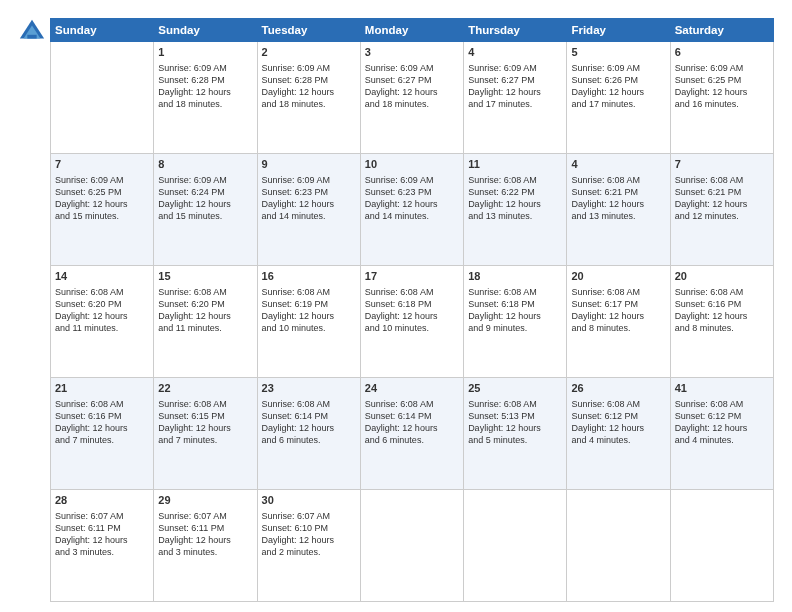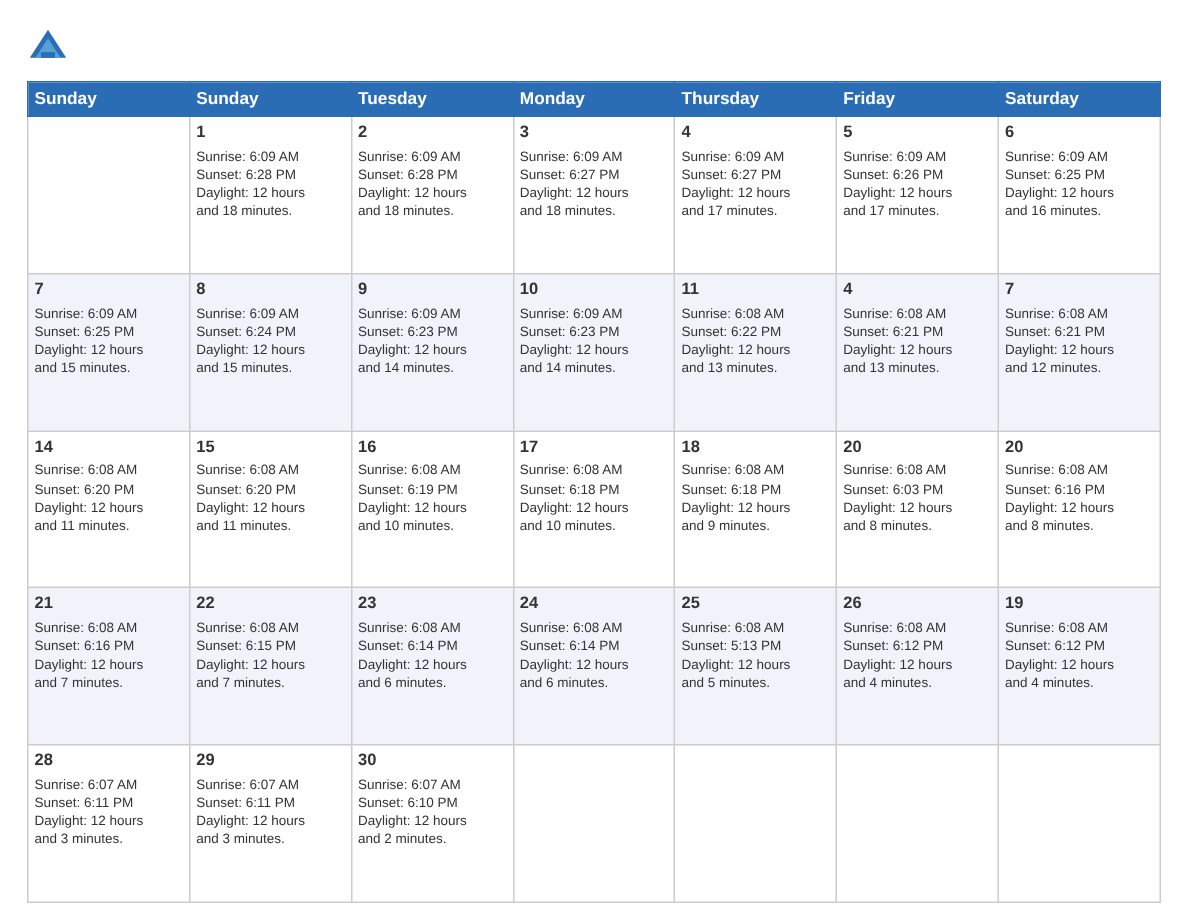--- a/index.html
+++ b/index.html
@@ -8,21 +8,21 @@
       height: 612px;
       font-family: Arial, sans-serif;
       background: #fff;
       overflow: hidden;
     }
     .page {
       width: 792px;
       height: 612px;
       padding: 18px 18px 10px 18px;
       display: flex;
-      flex-direction: column;
+      flex-direction: row;
     }
     .header {
       display: flex;
       justify-content: space-between;
       align-items: flex-start;
       margin-bottom: 8px;
     }
     .logo {
       display: flex;
       align-items: center;
@@ -264,21 +264,21 @@
           <td>
             <span class="day-num">18</span>
             <div>Sunrise: 6:08 AM</div>
             <div>Sunset: 6:18 PM</div>
             <div>Daylight: 12 hours</div>
             <div>and 9 minutes.</div>
           </td>
           <td>
             <span class="day-num">20</span>
             <div>Sunrise: 6:08 AM</div>
-            <div>Sunset: 6:03 PM</div>
+            <div>Sunset: 6:17 PM</div>
             <div>Daylight: 12 hours</div>
             <div>and 8 minutes.</div>
           </td>
           <td>
             <span class="day-num">20</span>
             <div>Sunrise: 6:08 AM</div>
             <div>Sunset: 6:16 PM</div>
             <div>Daylight: 12 hours</div>
             <div>and 8 minutes.</div>
           </td>
@@ -320,21 +320,21 @@
             <div>and 5 minutes.</div>
           </td>
           <td>
             <span class="day-num">26</span>
             <div>Sunrise: 6:08 AM</div>
             <div>Sunset: 6:12 PM</div>
             <div>Daylight: 12 hours</div>
             <div>and 4 minutes.</div>
           </td>
           <td>
-            <span class="day-num">19</span>
+            <span class="day-num">41</span>
             <div>Sunrise: 6:08 AM</div>
             <div>Sunset: 6:12 PM</div>
             <div>Daylight: 12 hours</div>
             <div>and 4 minutes.</div>
           </td>
         </tr>
         <tr class="row-white">
           <td>
             <span class="day-num">28</span>
             <div>Sunrise: 6:07 AM</div>

